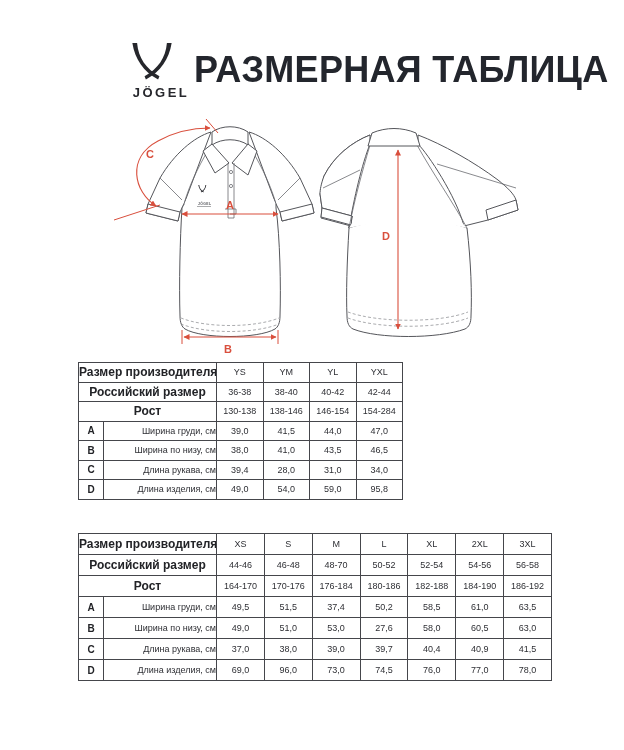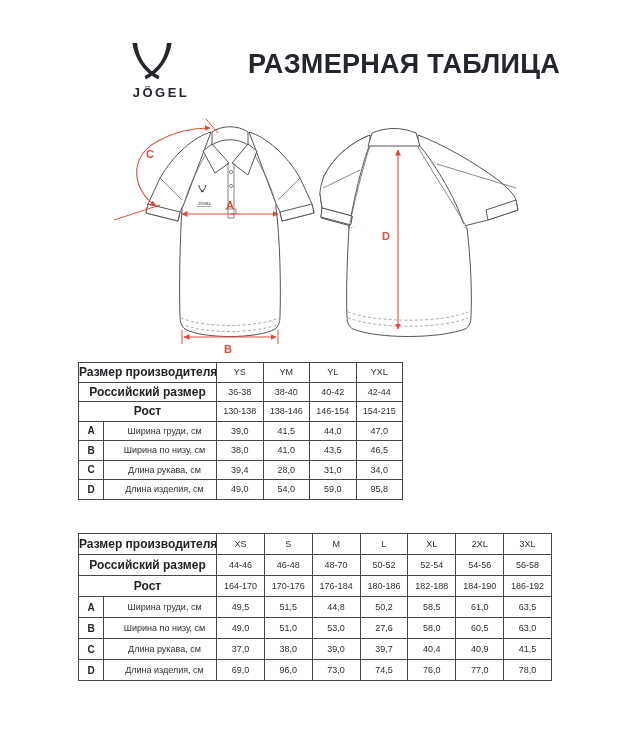--- a/index.html
+++ b/index.html
@@ -5,21 +5,21 @@
   html,body{margin:0;padding:0;background:#ffffff;}
   .page{
     position:relative;width:624px;height:750px;background:#ffffff;overflow:hidden;
     font-family:"Liberation Sans","DejaVu Sans",sans-serif;color:#2b2c31;
   }
   
   .brand-v{position:absolute;left:131px;top:39px;width:42px;height:46px;}
   .brand-name{position:absolute;left:112px;top:85px;width:98px;text-align:center;
     font-size:13px;font-weight:700;letter-spacing:2.5px;color:#26272c;}
   .page-title{position:absolute;left:194px;top:49px;width:420px;
-    font-size:27px;font-weight:700;letter-spacing:.3px;color:#23262d;text-align:center;}
+    font-size:36px;font-weight:700;letter-spacing:.3px;color:#23262d;}
   
   .front-svg{position:absolute;left:110px;top:116px;}
   .back-svg{position:absolute;left:316px;top:112px;}
   .outline{fill:#ffffff;stroke:#55565b;stroke-width:1;stroke-linejoin:round;}
   .seam{fill:none;stroke:#6a6b70;stroke-width:.8;}
   .dashes{fill:none;stroke:#85868b;stroke-width:.7;stroke-dasharray:3 2.2;}
   .redline{fill:none;stroke:#d94f3d;stroke-width:1.1;}
   .redtick{stroke:#d94f3d;stroke-width:1;}
   .redlabel{fill:#d94f3d;font-size:11px;font-weight:700;font-family:"Liberation Sans",sans-serif;}
   .microbrand{fill:#55565b;font-size:3.4px;font-weight:700;letter-spacing:.4px;
@@ -27,21 +27,21 @@
   
   table.size-table{position:absolute;border-collapse:collapse;table-layout:fixed;background:#fff;}
   .size-table td{border:1px solid #45464b;text-align:center;vertical-align:middle;
     padding:0;font-size:9px;color:#2e2f34;overflow:hidden;white-space:nowrap;}
   .t1{left:78px;top:362px;width:324px;}
   .t2{left:78px;top:533px;width:473px;}
   .t1 td{height:18.5px;}
   .t2 td{height:20px;}
   .size-table td.lbl{font-weight:700;font-size:12px;color:#222327;}
   .size-table td.ltr{font-weight:700;font-size:10px;color:#222327;}
-  .size-table td.nm{text-align:center;padding-left:9px;}
+  .size-table td.nm{text-align:right;padding-left:9px;}
 </style>
 </head>
 <body>
 
 <div class="page">
 
   <svg width="0" height="0" style="position:absolute">
     <defs>
       <pattern id="ribV" width="3" height="4" patternUnits="userSpaceOnUse">
         <path d="M1,0 V4" stroke="#8b8b90" stroke-width="0.8"></path>
@@ -180,21 +180,21 @@
           <td>36-38</td>
           <td>38-40</td>
           <td>40-42</td>
           <td>42-44</td>
         </tr>
         <tr>
           <td class="lbl" colspan="2">Рост</td>
           <td>130-138</td>
           <td>138-146</td>
           <td>146-154</td>
-          <td>154-215</td>
+          <td>154-284</td>
         </tr>
         <tr>
           <td class="ltr">A</td>
           <td class="nm">Ширина груди, см</td>
           <td>39,0</td>
           <td>41,5</td>
           <td>44,0</td>
           <td>47,0</td>
         </tr>
         <tr>
@@ -265,21 +265,21 @@
           <td>180-186</td>
           <td>182-188</td>
           <td>184-190</td>
           <td>186-192</td>
         </tr>
         <tr>
           <td class="ltr">A</td>
           <td class="nm">Ширина груди, см</td>
           <td>49,5</td>
           <td>51,5</td>
-          <td>44,8</td>
+          <td>37,4</td>
           <td>50,2</td>
           <td>58,5</td>
           <td>61,0</td>
           <td>63,5</td>
         </tr>
         <tr>
           <td class="ltr">B</td>
           <td class="nm">Ширина по низу, см</td>
           <td>49,0</td>
           <td>51,0</td>

